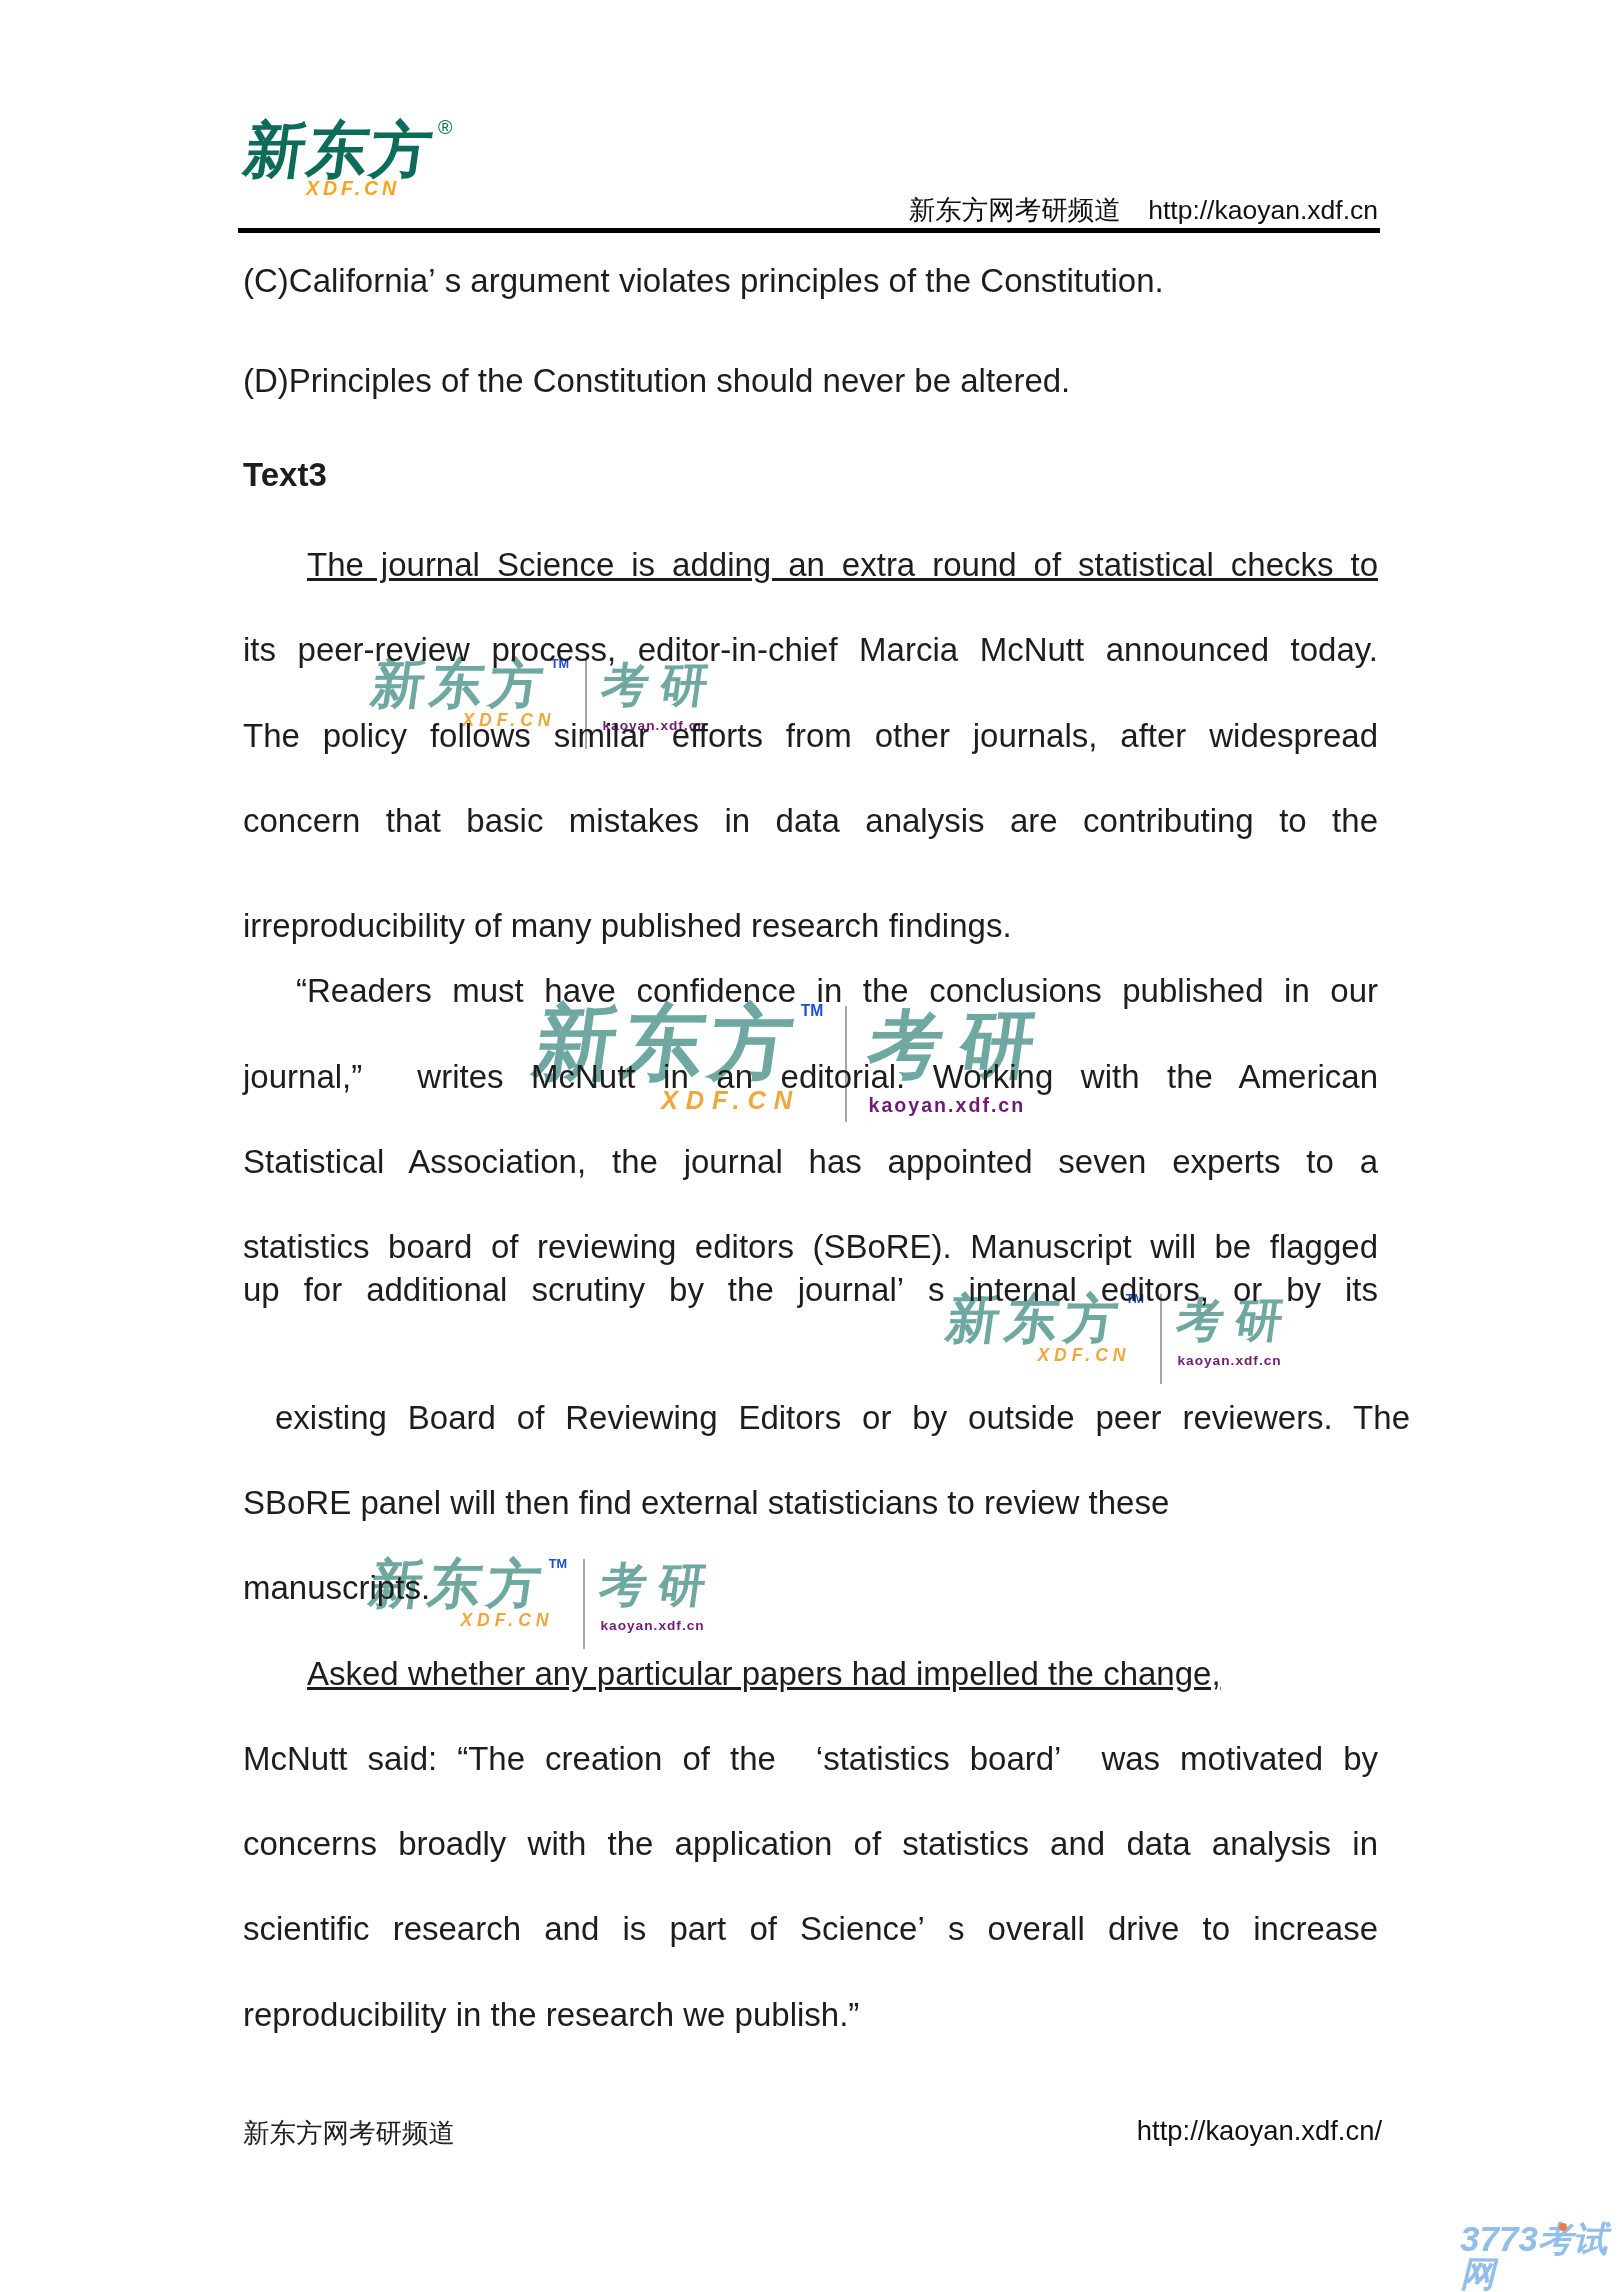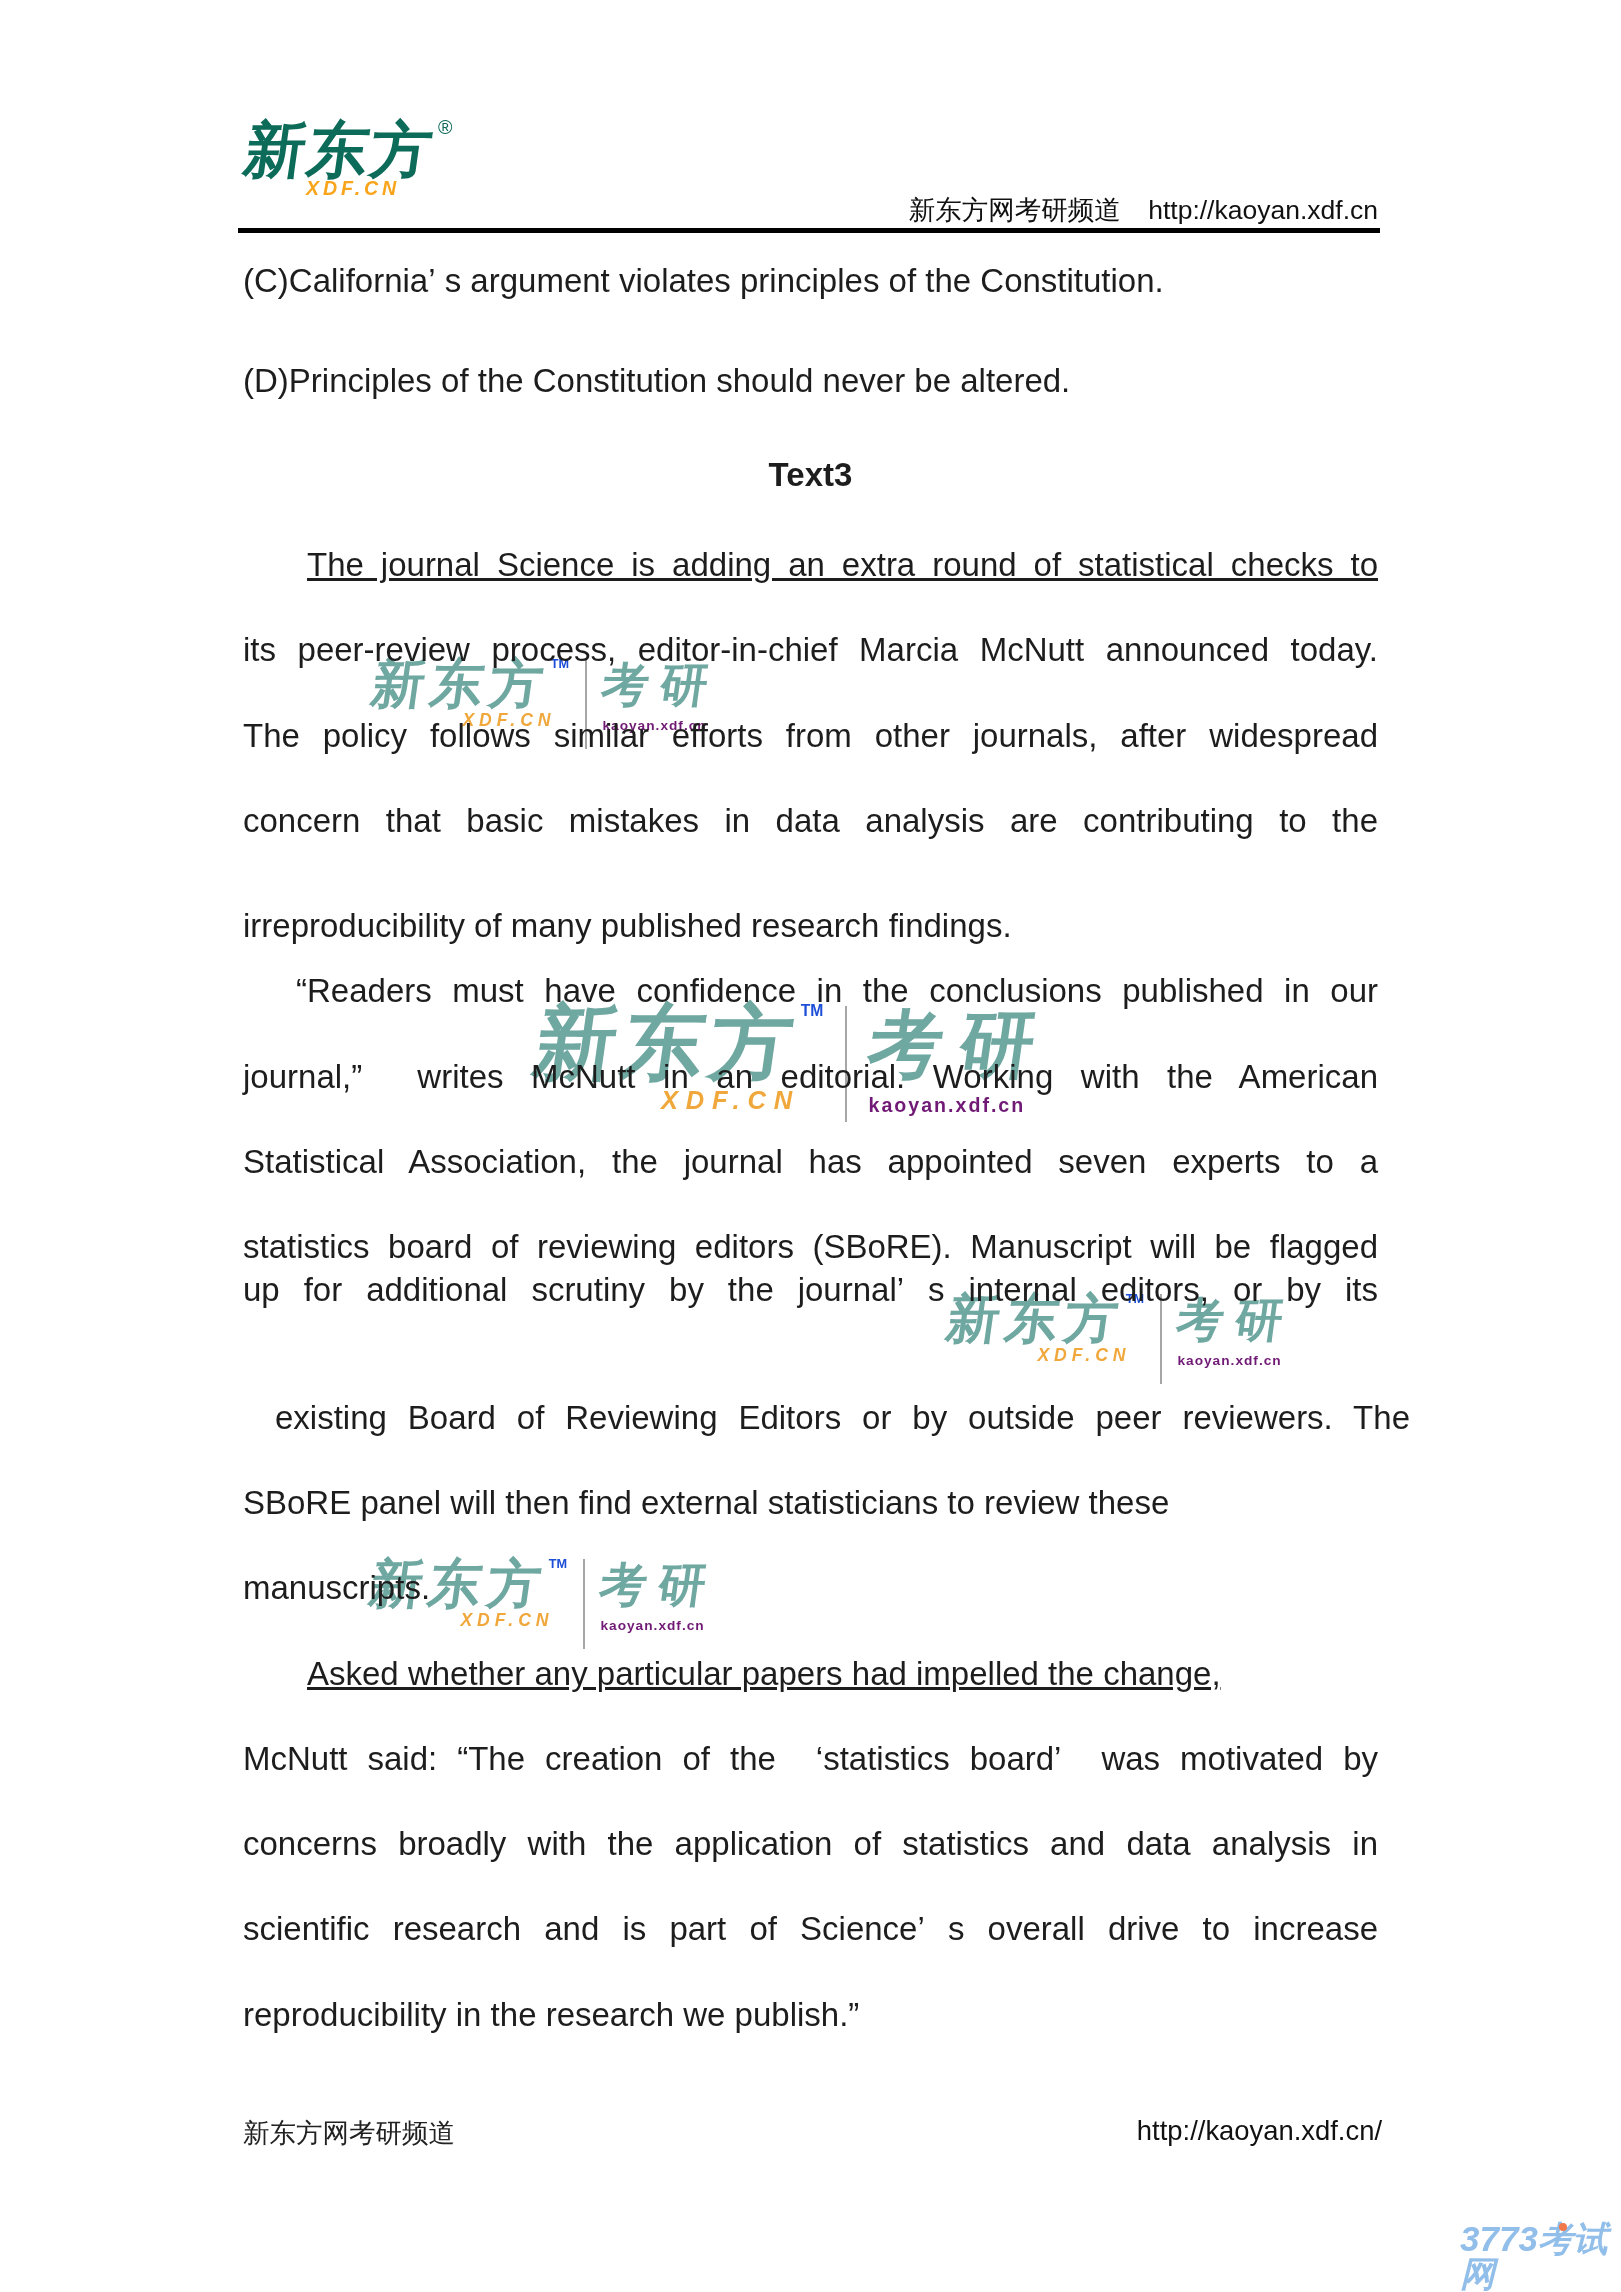--- a/index.html
+++ b/index.html
@@ -61,21 +61,21 @@
   .wm-l .wdiv{height:116px;margin:3.9px 21.6px 0 21.6px;}
   .wm-l .wprog{font-size:74px;letter-spacing:17.6px;margin-top:5.9px;}
   .wm-l .wksite{font-size:19.6px;letter-spacing:2px;margin-top:11.8px;}
 
   
   .line{
     position:absolute;left:243px;width:1135px;z-index:2;
     font-size:33px;line-height:43px;color:#1d1d1d;
   }
   .j{text-align:justify;text-align-last:justify;}
-  .center{text-align:center;font-weight:bold;}
+  .center{font-weight:bold;}
   .indent{left:307px;width:1071px;text-decoration:underline;}
   .indent-q{left:296px;width:1082px;}
 
   
   .foot-left{position:absolute;left:243px;top:2115px;font-size:26.5px;color:#222222;z-index:2;}
   .foot-right{position:absolute;right:239px;top:2115px;font-size:27.4px;color:#111111;z-index:2;}
 
   
   .badge{position:absolute;left:1460px;top:2221px;z-index:2;}
   .badge .bname{

